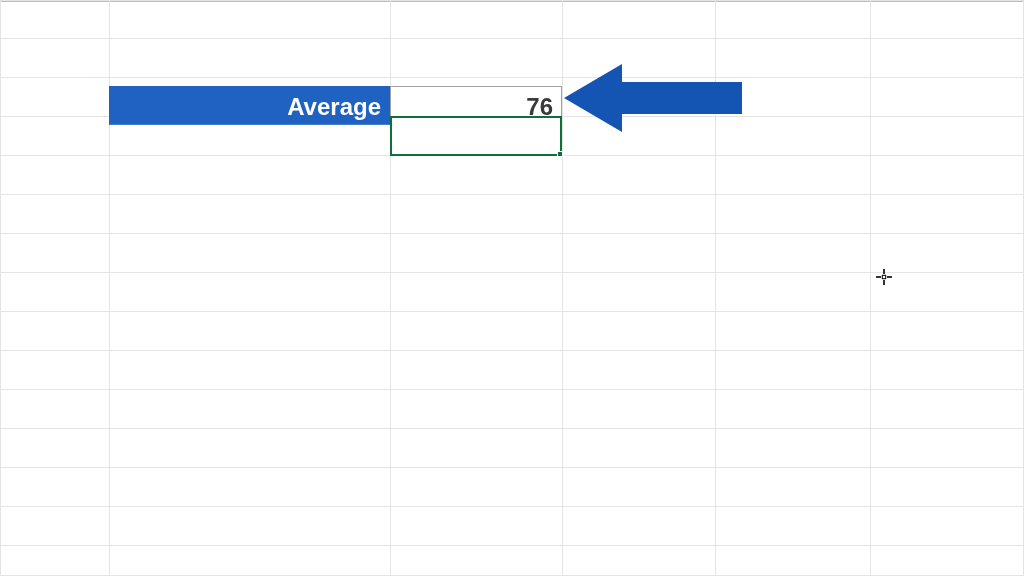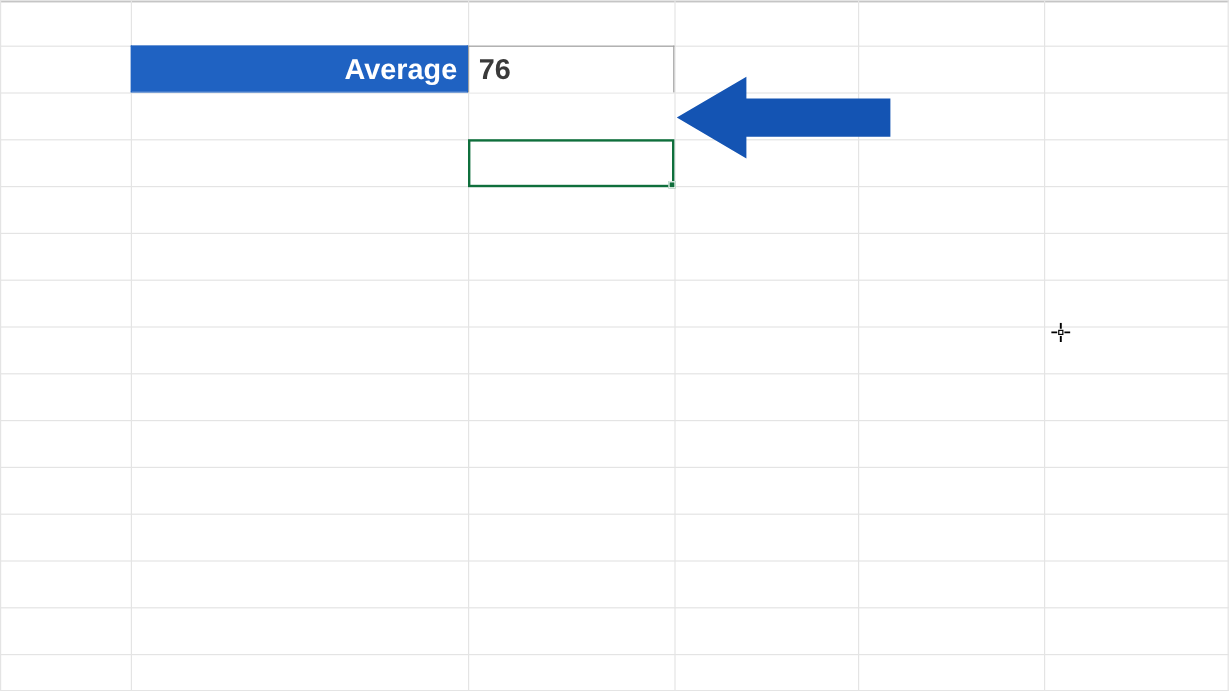--- a/index.html
+++ b/index.html
@@ -45,20 +45,21 @@
     .row {
       display: flex;
     }
 
     .cell {
       height: 39px;
       line-height: 39px;
       font-size: 24px;
       padding: 0 8px;
       position: relative;
+      margin-top: 48px;
     }
 
     .w-spacer-left { width: 109px; }
     .w-label { width: 281px; }
     .w-value { width: 172px; }
 
     .header-label {
       background: #1f62c2;
       color: #ffffff;
       font-weight: 600;
@@ -67,21 +68,21 @@
       border-left: 1px solid #1f62c2;
       border-right: 1px solid #1f62c2;
     }
     .header-label.first-row { border-bottom: 1px solid #4a7fcc; }
     .header-label.second-row { border-bottom: 1px solid #1f62c2; }
 
     .value-cell {
       background: #ffffff;
       color: #3a3a3a;
       font-weight: 600;
-      text-align: left;
+      text-align: right;
       border: 1px solid #a0a0a0;
     }
 
     .active-cell {
       position: absolute;
       background: #ffffff;
       border: 2px solid #0f6f3c;
       box-sizing: border-box;
     }
     .fill-handle {

